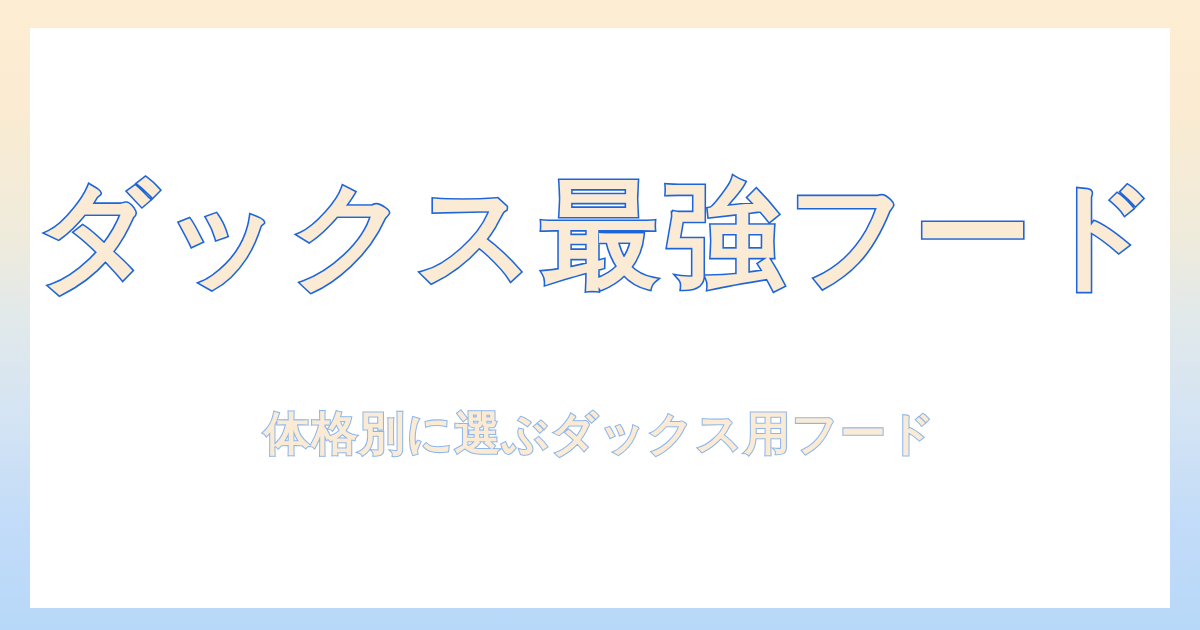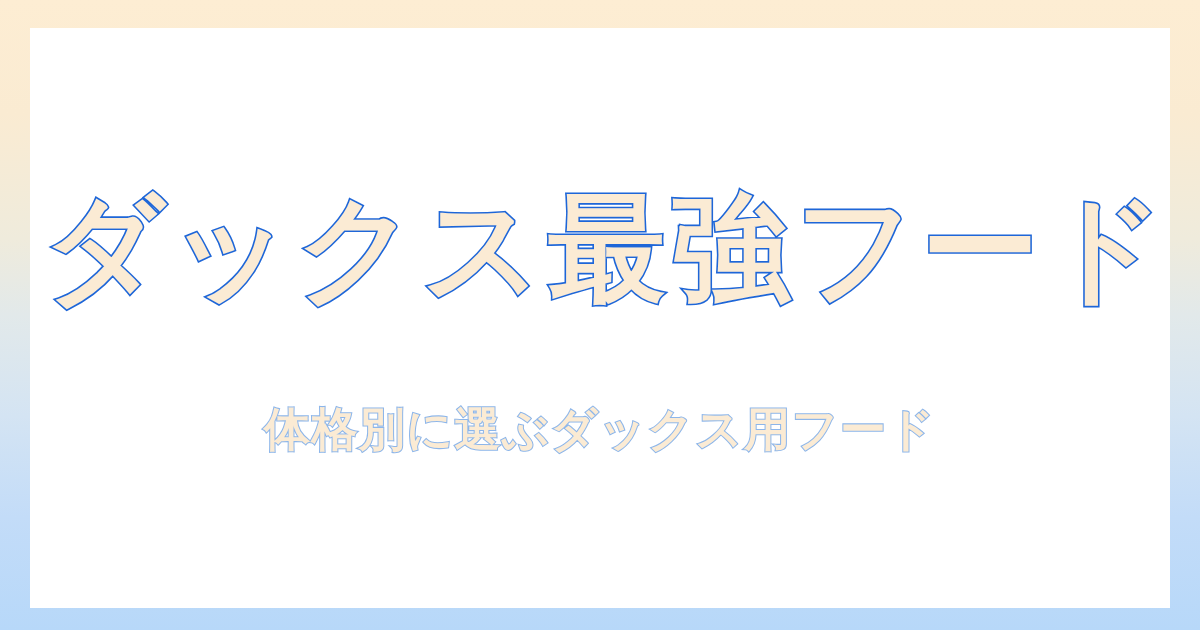--- a/index.html
+++ b/index.html
@@ -53,34 +53,34 @@
     display: block;
     font-family: "DejaVu Sans", "Liberation Sans", sans-serif;
     font-size: 118px;
     font-weight: 700;
     line-height: 1.12;
     letter-spacing: 0.045em;
     color: #FBEBD4;
     -webkit-text-stroke: 3.2px #1E66D8;
     paint-order: stroke fill;
     white-space: nowrap;
-    margin: 14px;
+    margin: 0;
   }
 
   #subtitle-block {
     position: absolute;
     left: 0;
     right: 0;
     top: 378px;
     text-align: center;
   }
 
   #subtitle {
     display: block;
-    font-family: Liberation Mono, monospace;
+    font-family: Liberation Sans, sans-serif;
     font-size: 46px;
     font-weight: 700;
     line-height: 1.2;
     letter-spacing: 0.03em;
     color: #FBEBD4;
     -webkit-text-stroke: 2.1px #8DB6EA;
     paint-order: stroke fill;
     white-space: nowrap;
     margin: 0;
   }

